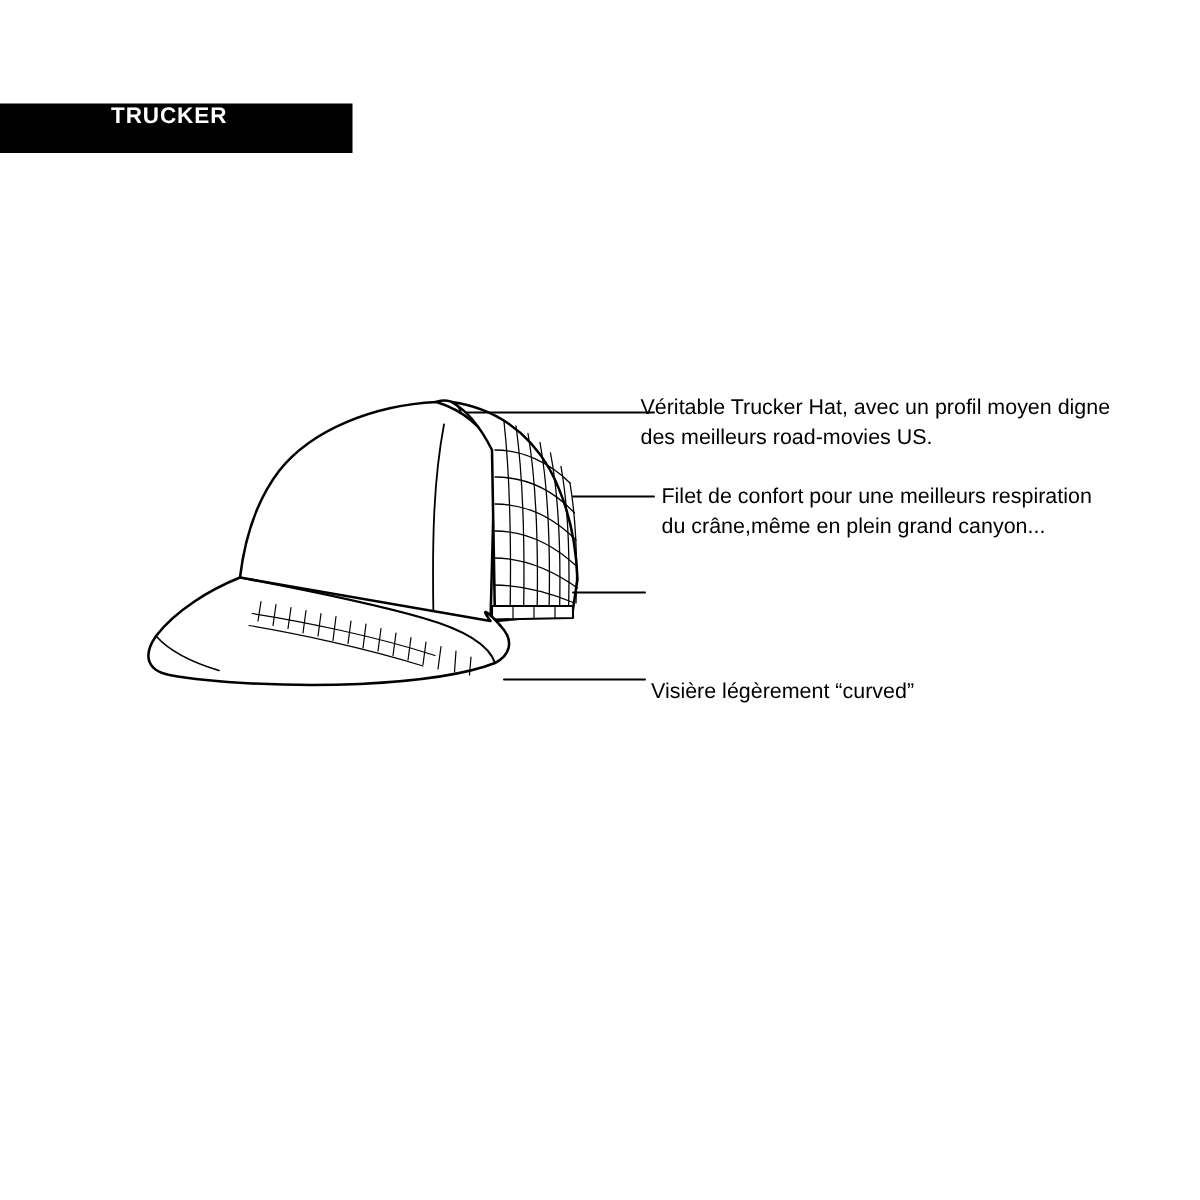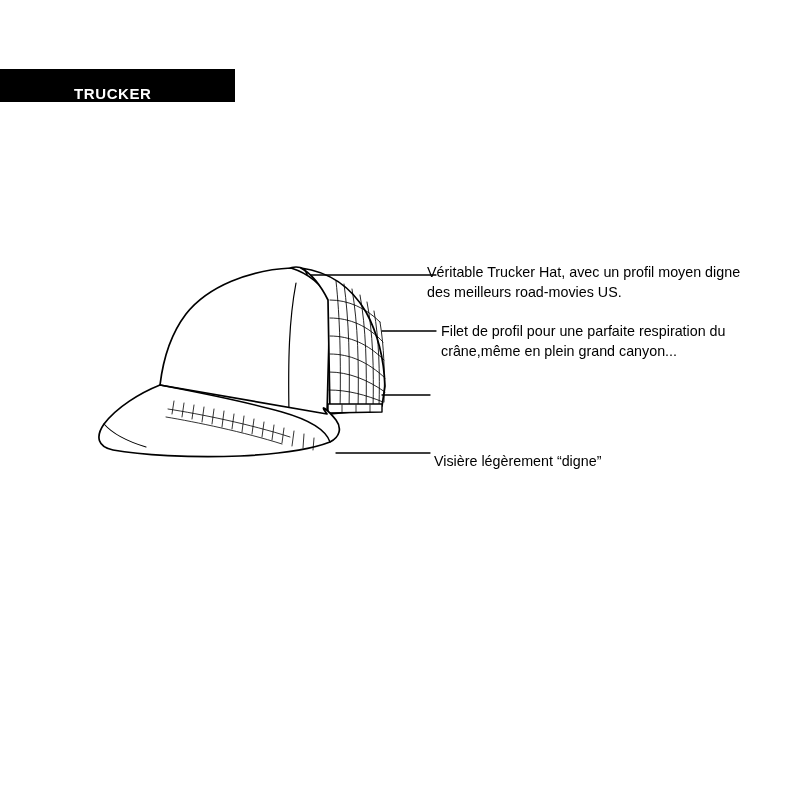--- a/index.html
+++ b/index.html
@@ -23,21 +23,21 @@
   }
   
   .title-bar {
     position: absolute;
     left: 0;
     top: 69px;
     width: 235px;
     height: 33px;
     background: #000000;
     display: flex;
-    align-items: flex-end;
+    align-items: flex-start;
   }
   .title-bar .title-text {
     color: #ffffff;
     font-size: 15px;
     font-weight: bold;
     letter-spacing: 0.6px;
     margin-left: 74px;
     font-family: "Liberation Sans", sans-serif;
   }
   
@@ -145,16 +145,16 @@
       <g stroke-width="1.3">
         <path d="M311 275 L436 275"></path>
         <path d="M382 331 L436 331"></path>
         <path d="M382 395 L430 395"></path>
         <path d="M336 453 L430 453"></path>
       </g>
     </g>
   </svg>
 
   <div class="callout" id="callout-1">Véritable Trucker Hat, avec un profil moyen digne des meilleurs road-movies US.</div>
-  <div class="callout" id="callout-2">Filet de profil pour une parfaite respiration du crâne,même en plein grand canyon...</div>
-  <div class="callout" id="callout-4">Visière légèrement “digne”</div>
+  <div class="callout" id="callout-2">Filet de confort pour une meilleurs respiration du crâne,même en plein grand canyon...</div>
+  <div class="callout" id="callout-4">Visière légèrement “curved”</div>
 
 </div>
 
 </body></html>

